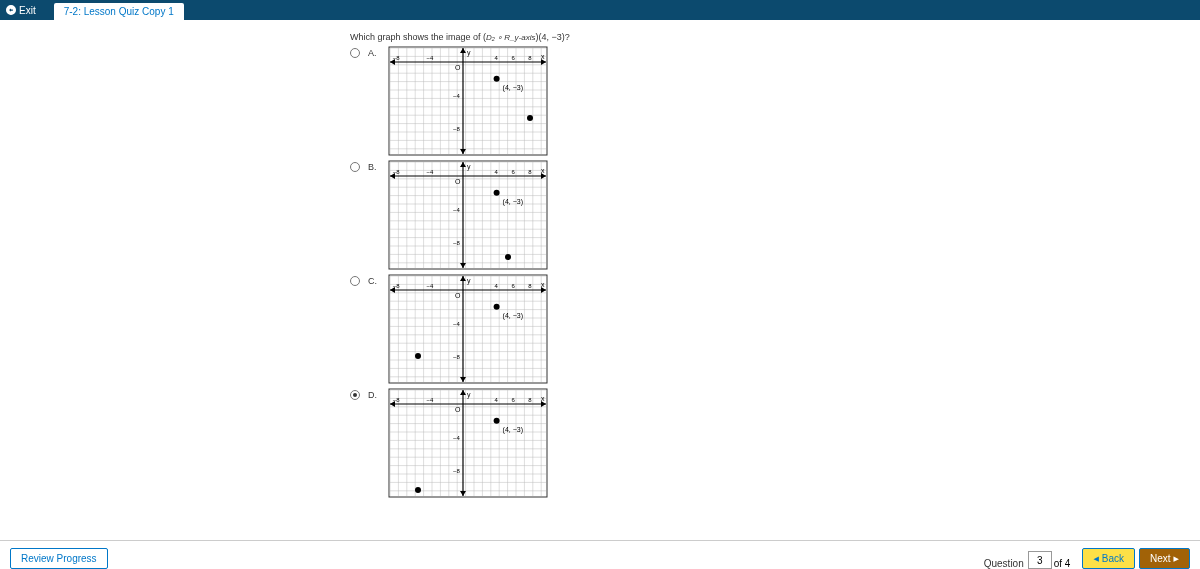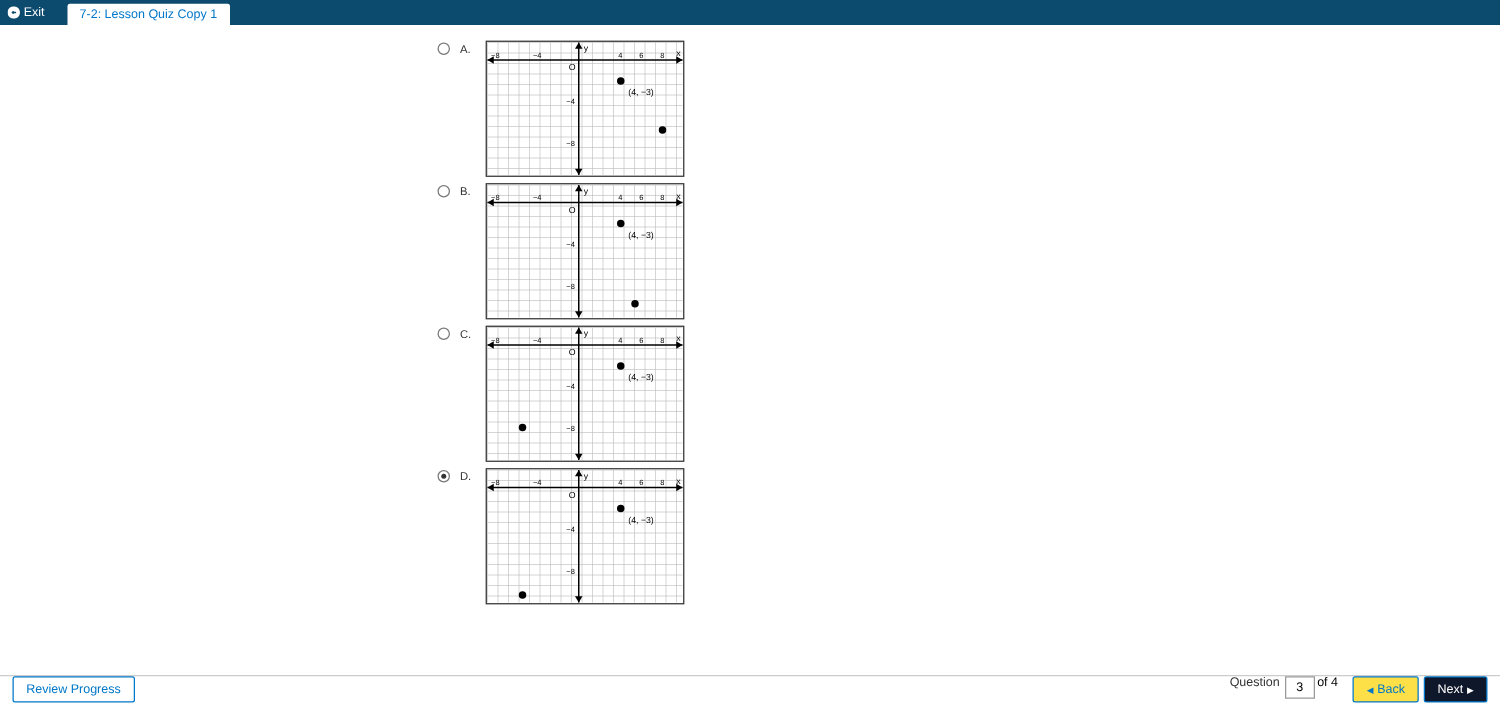--- a/index.html
+++ b/index.html
@@ -9,45 +9,48 @@
 .exit-btn svg{width:10px;height:10px;fill:#fff}
 .title-tab{background:#fff;color:#0077c8;padding:3px 10px;font-size:10px;border-radius:2px 2px 0 0;margin-left:12px;align-self:flex-end}
 .content{padding:12px 0 0 350px;height:520px;overflow:hidden}
 .question-text{font-size:9px;color:#333;margin-bottom:4px}
 .sub{font-size:8px}
 .choice{display:flex;align-items:flex-start;gap:8px;margin-bottom:4px}
 .radio{width:10px;height:10px;border:1px solid #777;border-radius:50%;flex:none;margin-top:2px;position:relative}
 .radio.selected::after{content:"";position:absolute;inset:2px;background:#333;border-radius:50%}
 .choice-label{font-size:9px;color:#333;width:12px;flex:none;margin-top:2px}
 .graph{width:160px;height:110px;position:relative}
-.footer{position:absolute;bottom:0;left:0;right:0;height:29px;border-top:1px solid #ccc;background:#fff;display:flex;align-items:flex-start;padding:0 10px;font-size:10px}
+.footer{position:absolute;bottom:0;left:0;right:0;height:29px;border-top:1px solid #ccc;background:#fff;display:flex;align-items:flex-end;padding:0 10px;font-size:10px}
 .review-btn{border:1px solid #0077c8;color:#0077c8;background:#fff;padding:4px 10px;border-radius:2px;cursor:pointer;font-size:10px}
 .footer-spacer{flex:1}
 .q-label{color:#333;margin-right:4px}
 .q-input{width:24px;height:18px;border:1px solid #999;text-align:center;font-size:10px;margin-right:2px}
 .of-text{margin-right:8px}
 .nav-btn{border:1px solid #0077c8;color:#0077c8;background:#fde047;padding:4px 10px;border-radius:2px;cursor:pointer;font-size:10px;margin-left:4px;display:inline-flex;align-items:center;gap:3px}
-.nav-btn.primary{background:#0f172a;color:#fff}
+.nav-btn.primary{background:#a16207;color:#fff}
 .tri{font-size:7px}
 </style>
 </head>
 <body>
 
 <div class="topbar">
   <div class="exit-btn">
     <svg viewBox="0 0 16 16">
         <path d="M8 0a8 8 0 100 16A8 8 0 008 0zM7 4h2v2H7zm4 4l-3 3-3-3h2V6h2v2z" transform="rotate(90 8 8)"></path>
         <path d="M8 1a7 7 0 100 14A7 7 0 008 1zm-5 7l4-4v2h4v4H7v2z"></path>
       </svg>
     <span>Exit</span>
   </div>
   <div class="title-tab">7-2: Lesson Quiz Copy 1</div>
 </div>
 
 <div class="content">
+  <div class="question-text">
+    <span>Which graph shows the image of (</span><i class="sub">D₂ ∘ R_y-axis</i><span>)(4, −3)?</span>
+  </div>
   <div id="choices">
       <div class="choice">
      <span class="radio"></span>
      <span class="choice-label">A.</span>
      <div class="graph"><svg width="160" height="110">
   <rect x="1" y="1" width="158" height="108" fill="#fff" stroke="#333" stroke-width="1"></rect>
   <line x1="2" y1="2" x2="2" y2="108" stroke="#bbb" stroke-width="0.5"></line>
             <line x1="10.4" y1="2" x2="10.4" y2="108" stroke="#bbb" stroke-width="0.5"></line>
             <line x1="18.8" y1="2" x2="18.8" y2="108" stroke="#bbb" stroke-width="0.5"></line>
             <line x1="27.200000000000003" y1="2" x2="27.200000000000003" y2="108" stroke="#bbb" stroke-width="0.5"></line>

